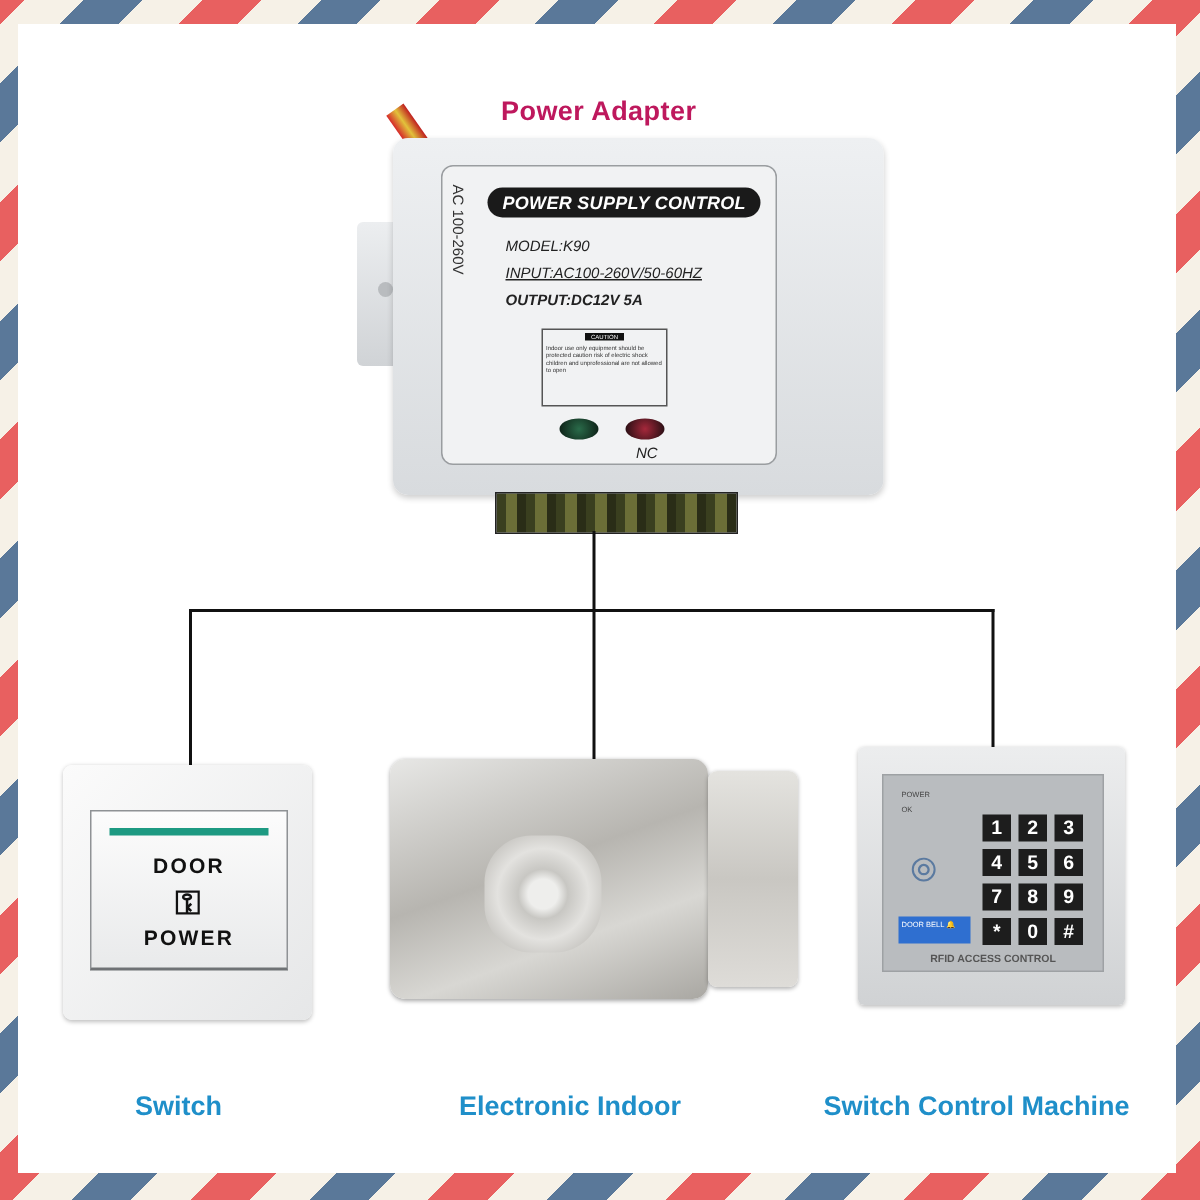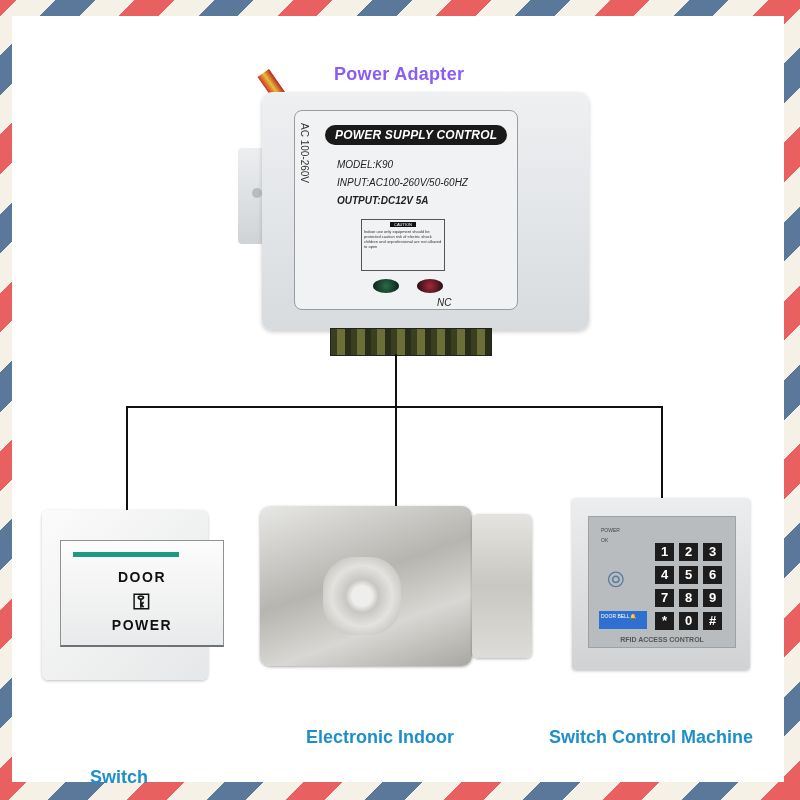--- a/index.html
+++ b/index.html
@@ -1,35 +1,35 @@
 <!DOCTYPE html>
 <html><head>
 <meta charset="utf-8">
 <style>
   html,body{margin:0;padding:0;}
   body{width:800px;height:800px;position:relative;overflow:hidden;background:#f6f1e7;font-family:"Liberation Sans",sans-serif;}
   .stripes{position:absolute;inset:0;
     background:repeating-linear-gradient(-45deg,#e86060 0 28px,#f6f1e7 28px 56px,#5a7899 56px 84px,#f6f1e7 84px 112px);}
   .canvas{position:absolute;left:12px;top:16px;width:772px;height:766px;background:#ffffff;}
-  .title{position:absolute;color:#8b5cf6;font-weight:bold;font-size:18px;letter-spacing:0.3px;}
+  .title{position:absolute;color:#be185d;font-weight:bold;font-size:18px;letter-spacing:0.3px;}
   .adapter{position:absolute;left:262px;top:92px;width:327px;height:238px;background:linear-gradient(180deg,#eef0f2,#d8dbde);border-radius:10px;box-shadow:0 2px 4px rgba(0,0,0,.2);}
   .flange{position:absolute;top:148px;width:40px;height:96px;background:linear-gradient(180deg,#eceef0,#d0d3d6);border-radius:4px;}
   .hole{position:absolute;left:14px;top:40px;width:10px;height:10px;border-radius:50%;background:#b9bcbf;}
   .label-panel{position:absolute;left:32px;top:18px;width:222px;height:198px;border:1px solid #9a9da0;border-radius:8px;background:#f1f2f3;}
   .ac-vertical{position:absolute;left:4px;top:12px;writing-mode:vertical-rl;font-size:10px;color:#333;}
   .psc{position:absolute;left:30px;top:14px;background:#1a1a1a;color:#fff;font-size:12px;font-weight:bold;padding:3px 10px;border-radius:10px;font-style:italic;letter-spacing:.2px;}
   .spec{position:absolute;left:42px;font-size:10px;font-style:italic;color:#222;text-align:center;}
   .caution{position:absolute;left:66px;top:108px;width:84px;height:52px;border:1px solid #555;font-size:4px;color:#333;padding:2px;box-sizing:border-box;}
   .caution .tag{display:block;margin:0 auto 2px;width:26px;background:#111;color:#fff;font-size:4px;text-align:center;}
   .led{position:absolute;top:168px;width:26px;height:14px;border-radius:50%;}
   .led-label{position:absolute;top:186px;font-size:10px;font-style:italic;color:#222;}
   .terminal{position:absolute;left:330px;top:328px;width:160px;height:26px;background:repeating-linear-gradient(90deg,#3a3f1f 0 6px,#6b6e37 6px 14px,#2a2d17 14px 20px);border:1px solid #222;}
   .line{position:absolute;background:#111;}
   .switch{position:absolute;left:42px;top:510px;width:166px;height:170px;background:linear-gradient(135deg,#fbfbfb,#e6e7e8);border-radius:6px;box-shadow:0 1px 3px rgba(0,0,0,.25);}
-  .switch-plate{position:absolute;left:18px;top:30px;width:130px;height:104px;background:linear-gradient(180deg,#fcfcfc,#e9eaeb);border:1px solid #8f9295;border-bottom:2px solid #6f7275;padding-left:32px;}
+  .switch-plate{position:absolute;left:18px;top:30px;width:130px;height:104px;background:linear-gradient(180deg,#fcfcfc,#e9eaeb);border:1px solid #8f9295;border-bottom:2px solid #6f7275;}
   .switch-led{position:absolute;left:12px;top:11px;width:106px;height:5px;background:#1d9a82;}
   .switch-text{position:absolute;left:0;width:100%;text-align:center;font-weight:bold;font-size:14px;letter-spacing:1.5px;color:#111;}
   .lock-body{position:absolute;left:260px;top:506px;width:212px;height:160px;border-radius:10px;background:linear-gradient(160deg,#e7e7e5,#b7b5b0 45%,#d8d7d3 70%,#a9a7a2);box-shadow:0 1px 3px rgba(0,0,0,.35);}
   .lock-bolt{position:absolute;left:472px;top:514px;width:60px;height:144px;border-radius:6px;background:linear-gradient(180deg,#e4e3df,#c9c7c2,#dedcd8);box-shadow:0 1px 3px rgba(0,0,0,.3);}
   .knob{position:absolute;left:323px;top:557px;width:78px;height:78px;border-radius:40%;background:radial-gradient(circle,#eeeeec 18%,#c8c7c3 30%,#e3e2df 55%,#b2b0ab);}
   .keypad{position:absolute;left:572px;top:498px;width:178px;height:172px;background:linear-gradient(180deg,#ecedee,#d0d2d4);border-radius:4px;box-shadow:0 1px 3px rgba(0,0,0,.25);}
   .keypad-face{position:absolute;left:16px;top:18px;width:146px;height:130px;background:#b9bcbf;border:1px solid #9ea1a4;}
   .keys{position:absolute;left:66px;top:26px;display:grid;grid-template-columns:repeat(3,19px);grid-gap:5px;}
   .key{width:19px;height:18px;background:#1d1d1d;color:#fff;font-weight:bold;font-size:13px;text-align:center;line-height:18px;}
   .status-lbl{position:absolute;left:12px;font-size:5px;color:#444;}
@@ -52,30 +52,30 @@
   </div>
 <div class="flange" style="left:544px;">
     <div class="hole"></div>
   </div>
 
 <div class="adapter">
   <div class="label-panel">
     <div class="ac-vertical">AC 100-260V</div>
     <div class="psc">POWER SUPPLY CONTROL</div>
     <div class="spec" style="top:48px;">MODEL:K90</div>
-    <div class="spec" style="top:66px;">INPUT:AC100-260V/50-60HZ</div>
+    <div class="spec" style="top:66px;text-decoration:underline;">INPUT:AC100-260V/50-60HZ</div>
     <div class="spec" style="top:84px;font-weight:bold;">OUTPUT:DC12V  5A</div>
     <div class="caution">
       <span class="tag">CAUTION</span>
       <span>Indoor use only equipment should be protected caution risk of electric shock children and unprofessional are not allowed to open</span>
     </div>
     <div class="led" style="left:78px;background:radial-gradient(circle,#2a6b4a,#0b1a12);"></div>
     <div class="led" style="left:122px;background:radial-gradient(circle,#a5283b,#1a0c0f);"></div>
     <div class="led-label" style="left:86px;margin-top:40px;">NO</div>
-    <div class="led-label" style="left:142px;">NC</div>
+    <div class="led-label" style="left:129px;">NC</div>
   </div>
 </div>
 <div class="terminal"></div>
 
 <div class="line" style="left:395px;top:354px;width:2px;height:54px;"></div>
 <div class="line" style="left:126px;top:406px;width:537px;height:2px;"></div>
 <div class="line" style="left:126px;top:406px;width:2px;height:106px;"></div>
 <div class="line" style="left:395px;top:406px;width:2px;height:102px;"></div>
 <div class="line" style="left:661px;top:406px;width:2px;height:94px;"></div>
 
@@ -109,15 +109,15 @@
       <div class="key">8</div>
       <div class="key">9</div>
       <div class="key">*</div>
       <div class="key">0</div>
       <div class="key">#</div>
     </div>
     <div class="rfid-text">RFID ACCESS CONTROL</div>
   </div>
 </div>
 
-<div class="caption" style="left:90px;margin-top:40px;">Switch</div>
+<div class="caption" style="left:90px;">Switch</div>
 <div class="caption" style="left:306px;">Electronic Indoor</div>
 <div class="caption" style="left:549px;">Switch Control Machine</div>
 
 </body></html>

